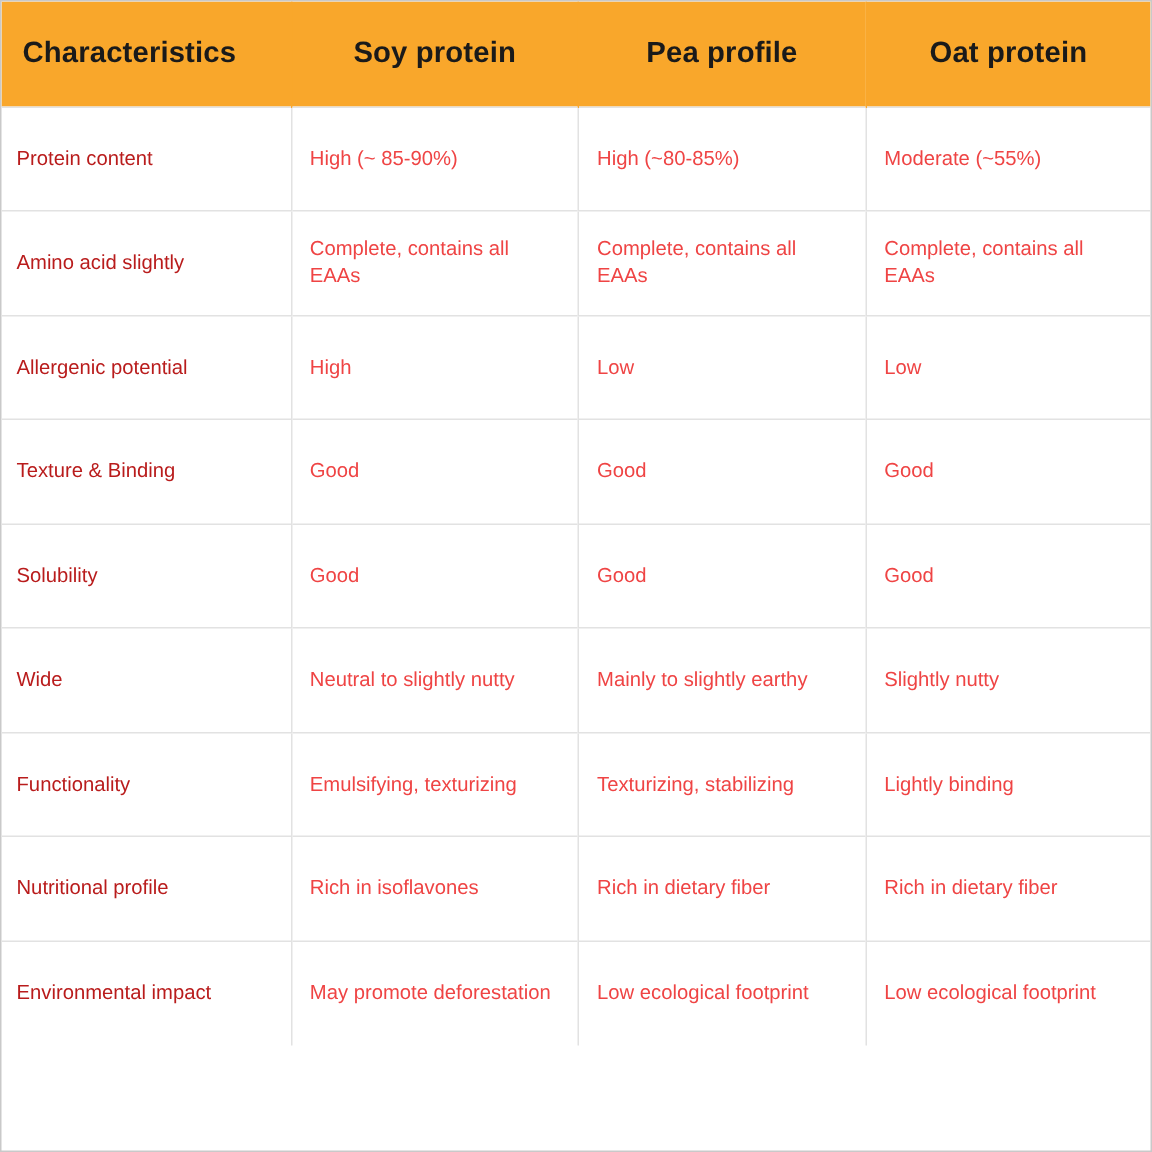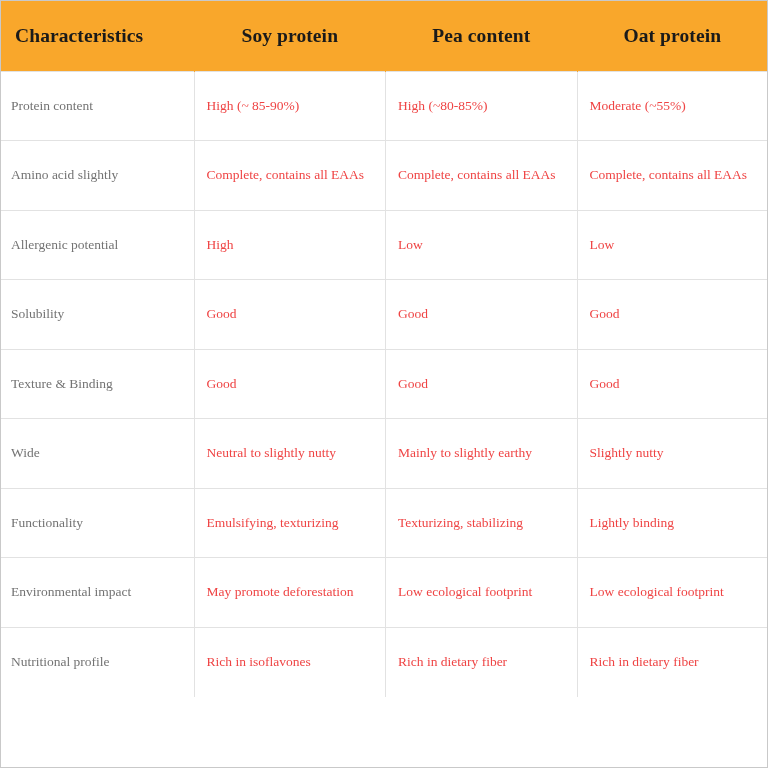--- a/index.html
+++ b/index.html
@@ -18,21 +18,20 @@
     height: 768px;
     box-sizing: border-box;
     border: 1px solid #c9c9c9;
     background: #ffffff;
     overflow: hidden;
   }
   table.comparison {
     border-collapse: collapse;
     width: 100%;
     table-layout: fixed;
-    font-family: Liberation Serif, serif;
   }
   table.comparison col.c0 { width: 25.2%; }
   table.comparison col.c1 { width: 25.0%; }
   table.comparison col.c2 { width: 25.0%; }
   table.comparison col.c3 { width: 24.8%; }
 
   thead th {
     background: #f9a72b;
     color: #1a1a1a;
     font-size: 19.5px;
@@ -60,21 +59,21 @@
     border-top: 1px solid #e2e2e2;
     border-right: 1px solid #e2e2e2;
     line-height: 1.35;
     height: 69.5px;
     box-sizing: border-box;
   }
   tbody td:last-child {
     border-right: none;
   }
   tbody td.rowhead {
-    color: #737373;
+    color: #b91c1c;
     padding-left: 10px;
   }
   tbody tr:last-child td {
     border-bottom: none;
   }
 </style>
 </head>
 <body>
 
 <div class="table-wrap">
@@ -82,21 +81,21 @@
     <colgroup>
       <col class="c0">
         <col class="c1">
         <col class="c2">
         <col class="c3">
     </colgroup>
     <thead>
       <tr>
         <th>Characteristics</th>
         <th>Soy protein</th>
-        <th>Pea content</th>
+        <th>Pea profile</th>
         <th>Oat protein</th>
       </tr>
     </thead>
     <tbody>
       <tr>
         <td class="rowhead">Protein content</td>
         <td>High (~ 85-90%)</td>
         <td>High (~80-85%)</td>
         <td>Moderate (~55%)</td>
       </tr>
@@ -106,50 +105,50 @@
         <td>Complete, contains all EAAs</td>
         <td>Complete, contains all EAAs</td>
       </tr>
       <tr>
         <td class="rowhead">Allergenic potential</td>
         <td>High</td>
         <td>Low</td>
         <td>Low</td>
       </tr>
       <tr>
-        <td class="rowhead">Solubility</td>
+        <td class="rowhead">Texture &amp; Binding</td>
         <td>Good</td>
         <td>Good</td>
         <td>Good</td>
       </tr>
       <tr>
-        <td class="rowhead">Texture &amp; Binding</td>
+        <td class="rowhead">Solubility</td>
         <td>Good</td>
         <td>Good</td>
         <td>Good</td>
       </tr>
       <tr>
         <td class="rowhead">Wide</td>
         <td>Neutral to slightly nutty</td>
         <td>Mainly to slightly earthy</td>
         <td>Slightly nutty</td>
       </tr>
       <tr>
         <td class="rowhead">Functionality</td>
         <td>Emulsifying, texturizing</td>
         <td>Texturizing, stabilizing</td>
         <td>Lightly binding</td>
       </tr>
       <tr>
+        <td class="rowhead">Nutritional profile</td>
+        <td>Rich in isoflavones</td>
+        <td>Rich in dietary fiber</td>
+        <td>Rich in dietary fiber</td>
+      </tr>
+      <tr>
         <td class="rowhead">Environmental impact</td>
         <td>May promote deforestation</td>
         <td>Low ecological footprint</td>
         <td>Low ecological footprint</td>
-      </tr>
-      <tr>
-        <td class="rowhead">Nutritional profile</td>
-        <td>Rich in isoflavones</td>
-        <td>Rich in dietary fiber</td>
-        <td>Rich in dietary fiber</td>
       </tr>
     </tbody>
   </table>
 </div>
 
 </body></html>

